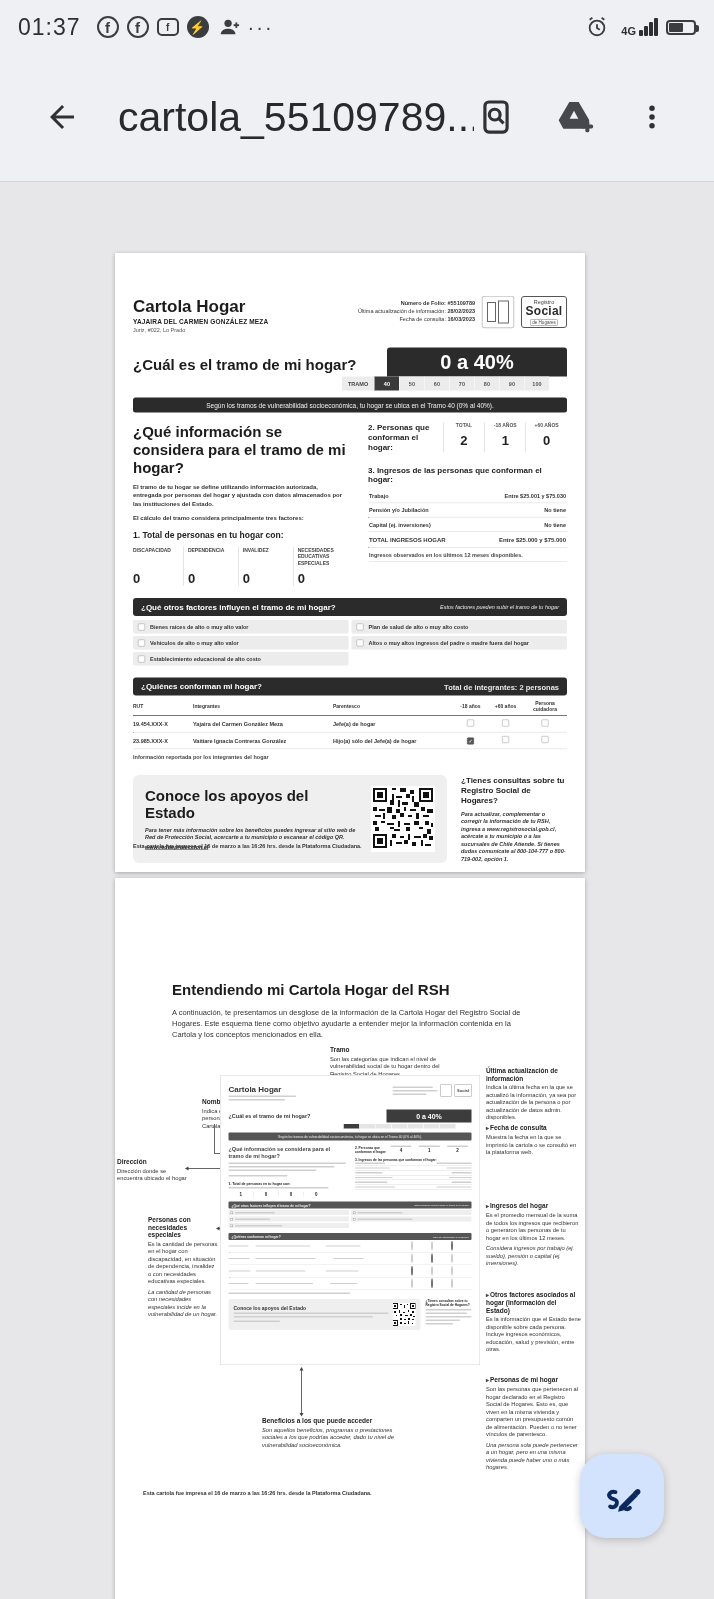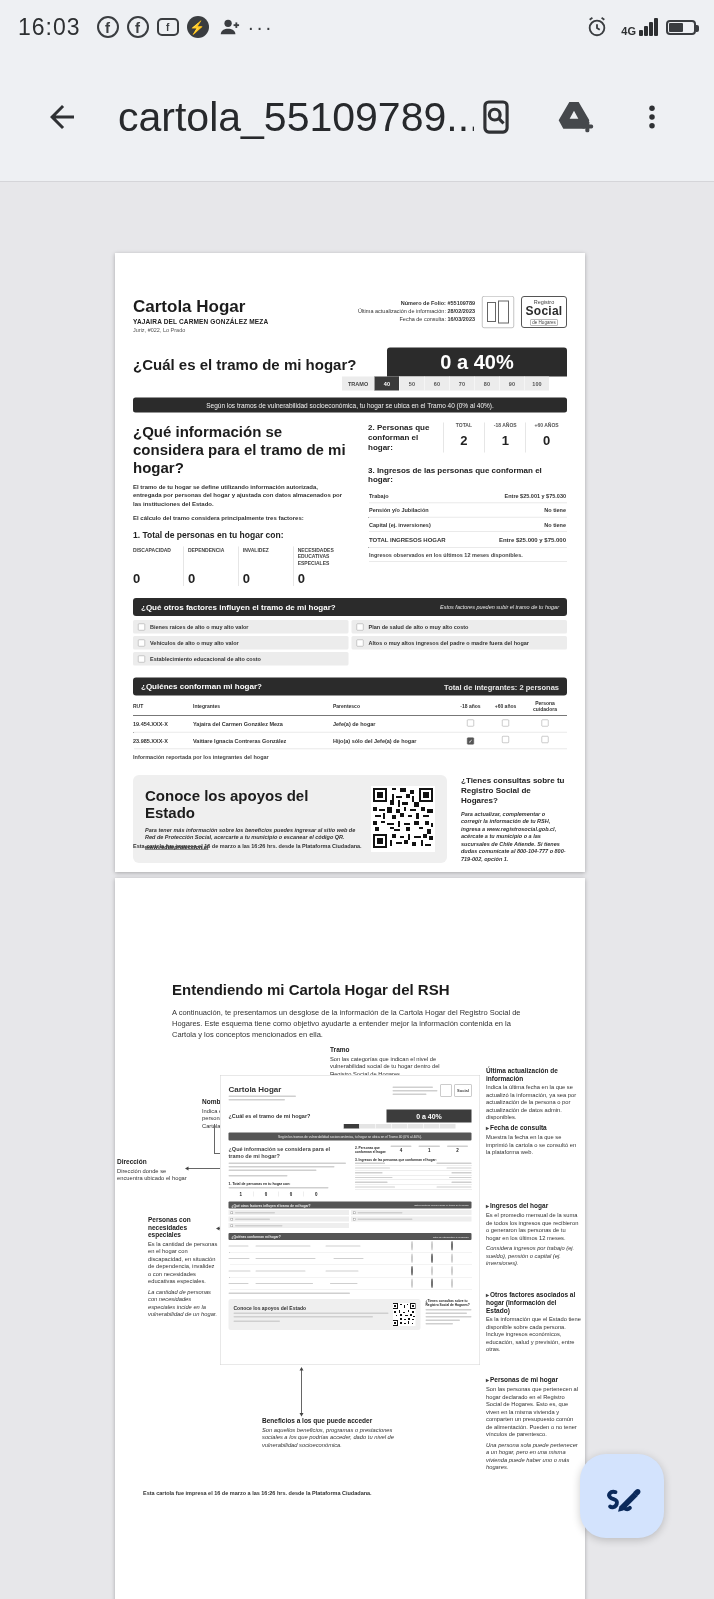--- a/index.html
+++ b/index.html
@@ -178,21 +178,21 @@
   
   .fab { position:absolute; left:580px; top:1454px; width:84px; height:84px; background:#d3e3fd; border-radius:26px; display:flex; align-items:center; justify-content:center; box-shadow:0 2px 8px rgba(0,0,0,.2); cursor:pointer; }
 </style>
 </head>
 <body>
 
 <div class="screen">
 
   <div class="chrome">
     <div class="statusbar">
-      <span class="sb-time">16:03</span>
+      <span class="sb-time">01:37</span>
       <span class="sb-ico fb-circle">f</span>
       <span class="sb-ico fb-circle">f</span>
       <span class="sb-ico bubble">f</span>
       <span class="sb-ico msgr">⚡</span>
       <span class="sb-ico">
         <svg width="22" height="22" viewBox="0 0 24 24">
             <circle cx="11" cy="8" r="4" fill="#3a3d40"></circle>
             <path d="M3 20c0-4 4-6 8-6s8 2 8 6z" fill="#3a3d40"></path>
             <rect x="17" y="9" width="6" height="2" fill="#3a3d40"></rect>
             <rect x="19" y="7" width="2" height="6" fill="#3a3d40"></rect>

